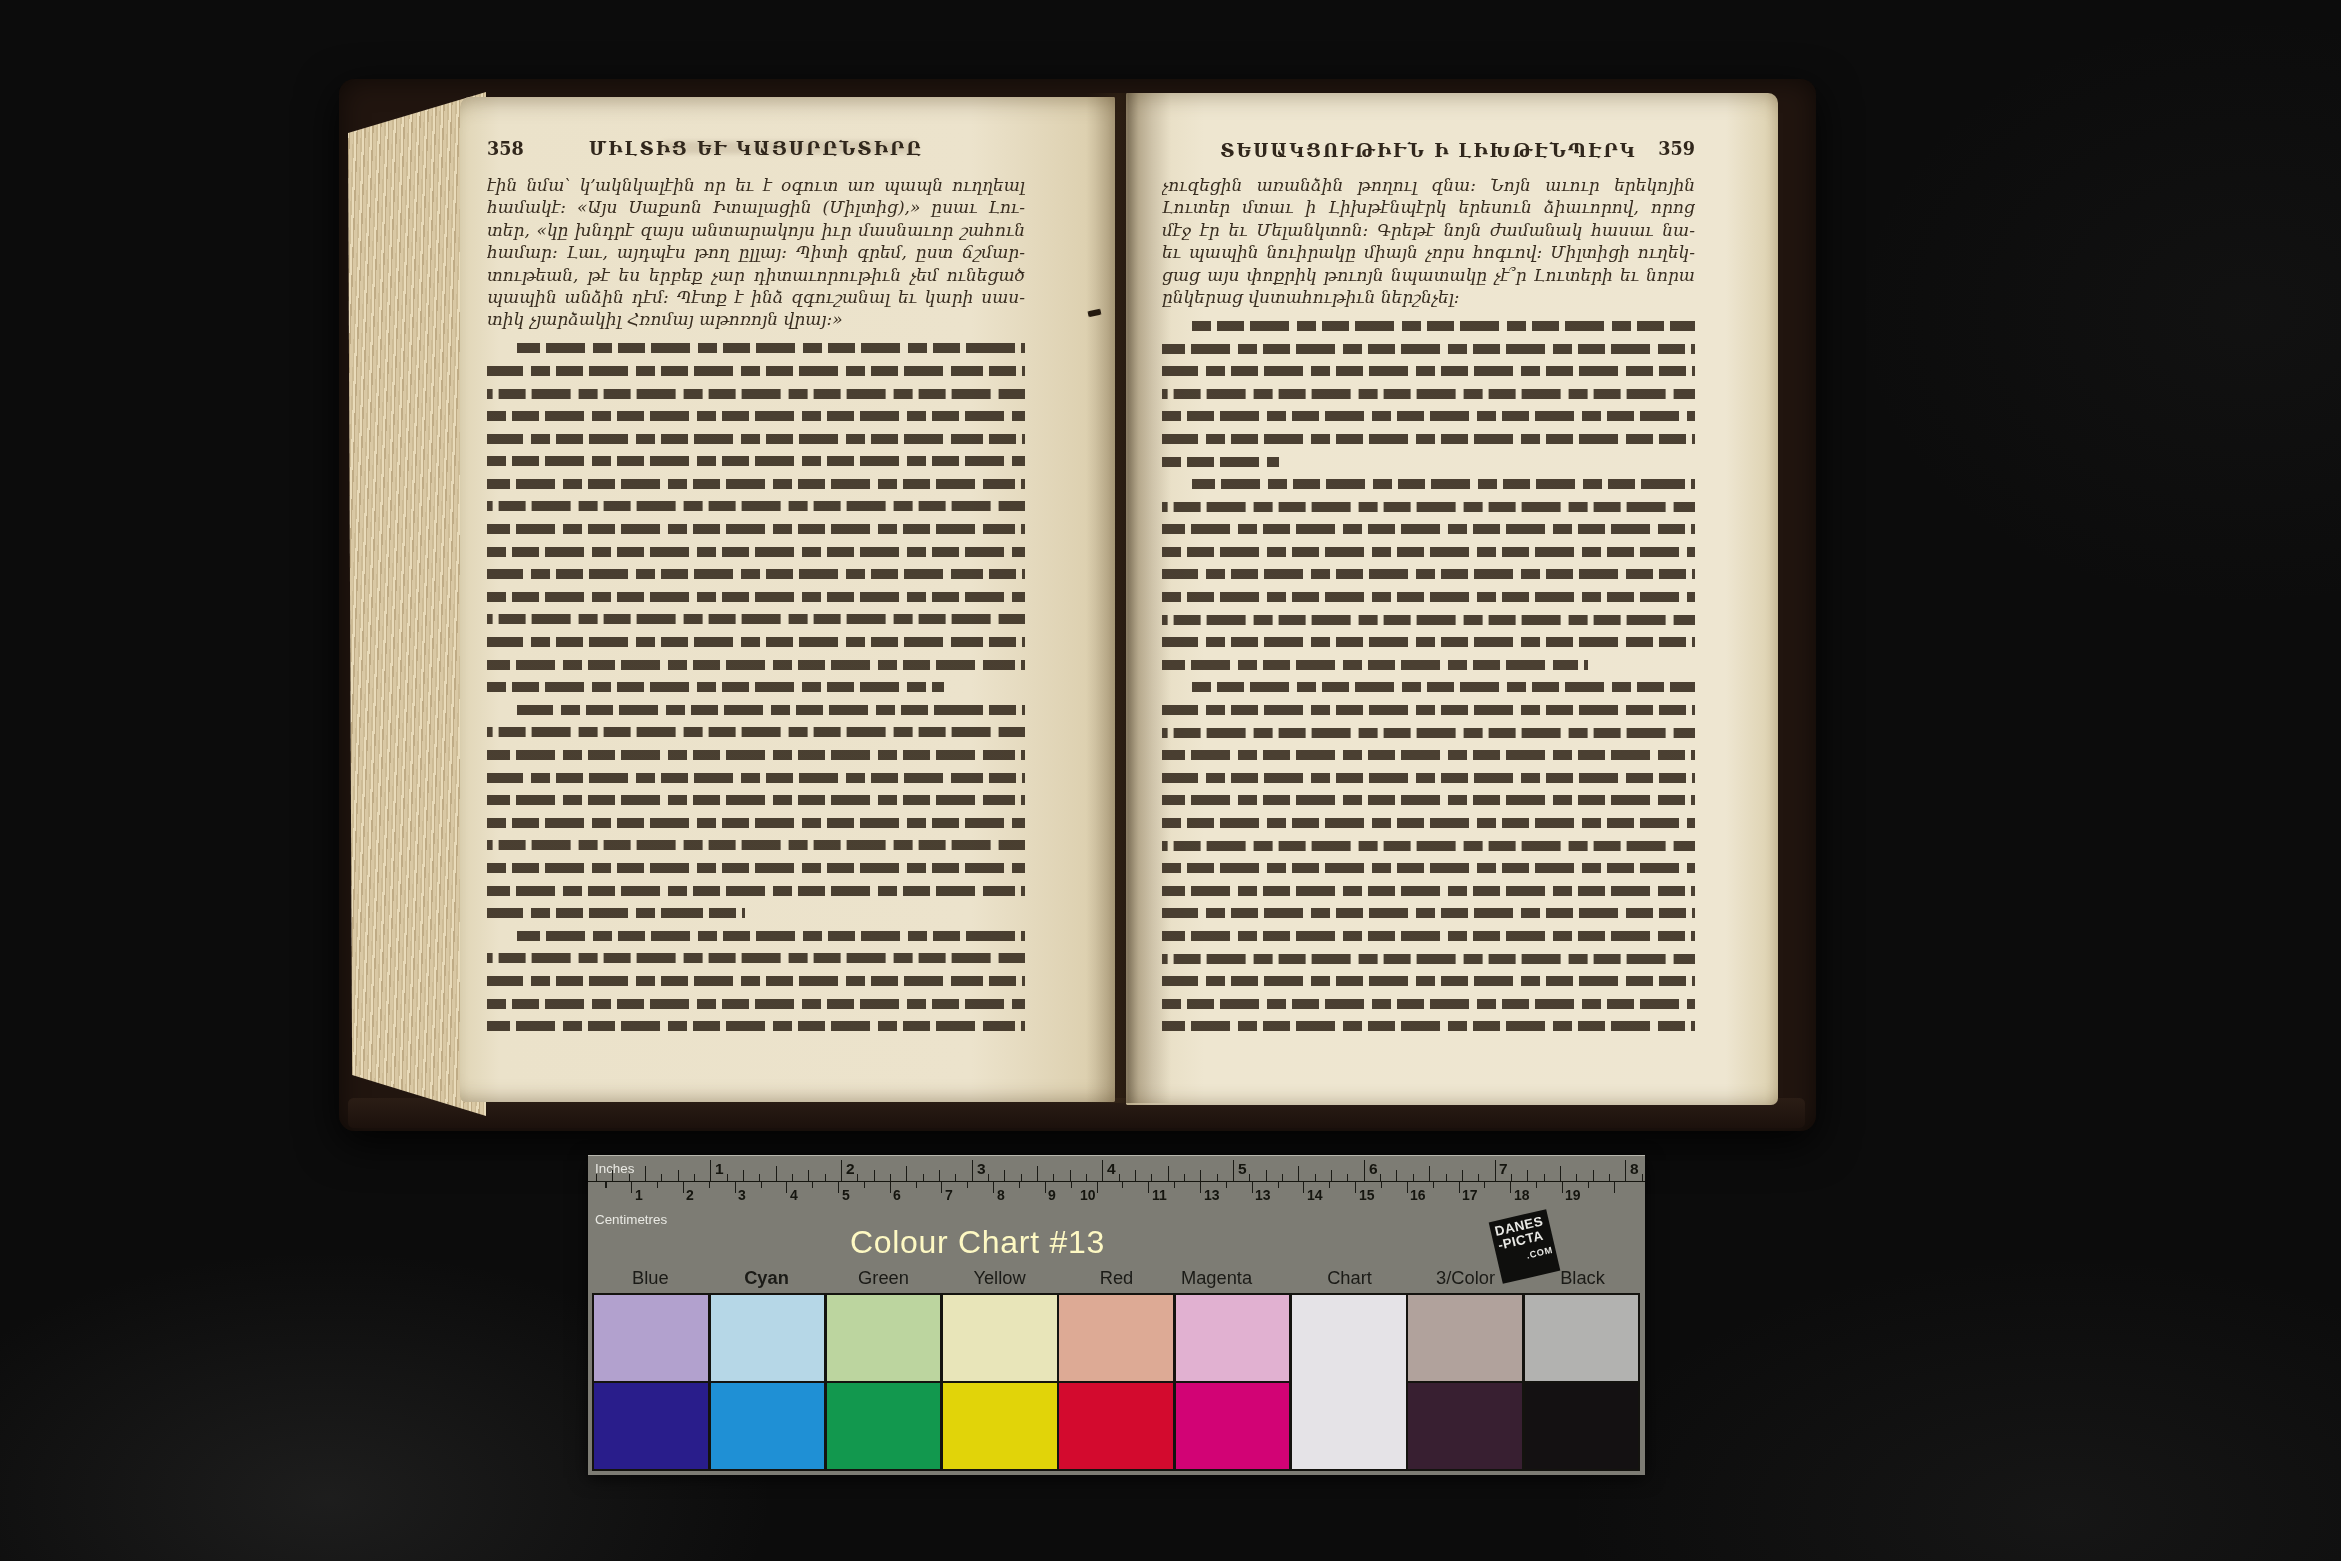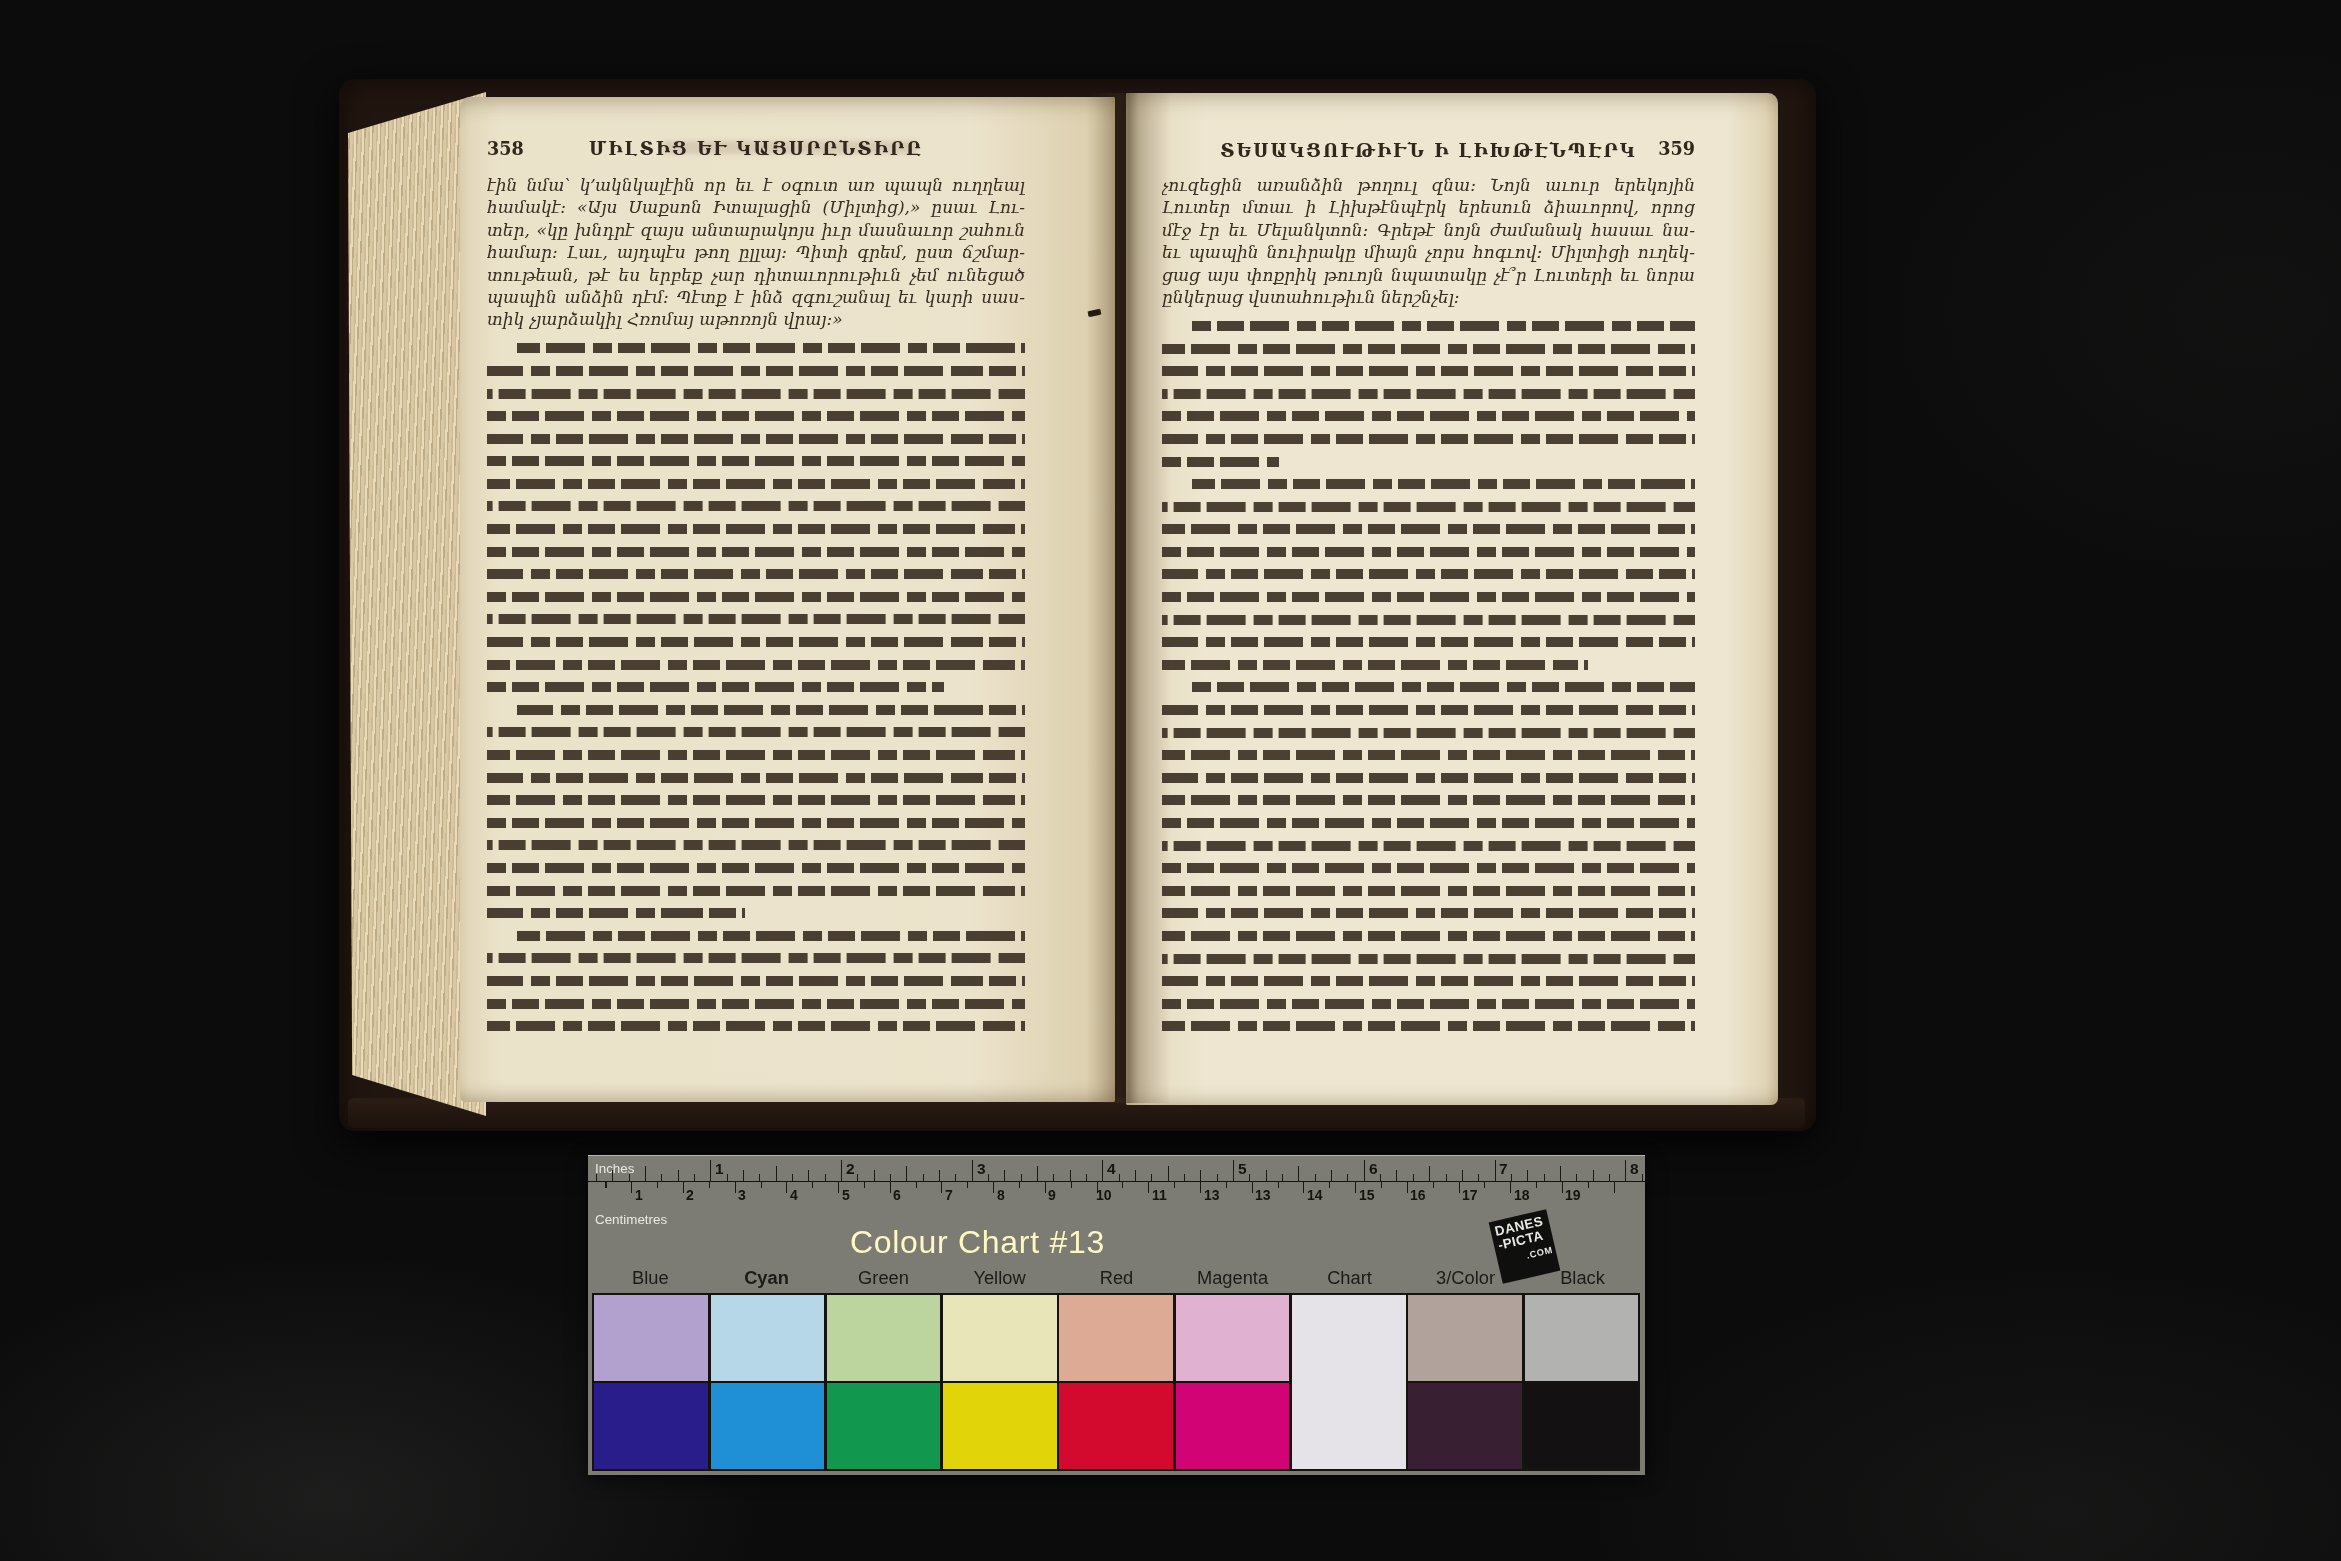--- a/index.html
+++ b/index.html
@@ -175,21 +175,21 @@
       <div class="l1">DANES</div>
       <div class="l2">-PICTA</div>
       <div class="l3">.COM</div>
     </div>
     <div id="labels">
         <div class="col-label" style="left: 3.9px;">Blue</div>
         <div class="col-label" style="left: 120px; font-weight: bold;">Cyan</div>
         <div class="col-label" style="left: 237px;">Green</div>
         <div class="col-label" style="left: 353px;">Yellow</div>
         <div class="col-label" style="left: 470px;">Red</div>
-        <div class="col-label" style="left: 586px;">Magenta</div>
+        <div class="col-label" style="left: 570px;">Magenta</div>
         <div class="col-label" style="left: 703px;">Chart</div>
         <div class="col-label" style="left: 819px;">3/Color</div>
         <div class="col-label" style="left: 936px;">Black</div>
       </div>
     <div id="swatches">
         <div class="swatch" style="background: rgb(178, 161, 206); grid-area: 1 / 1;"></div>
         <div class="swatch" style="background: rgb(41, 29, 139); grid-area: 2 / 1;"></div>
         <div class="swatch" style="background: rgb(182, 215, 231); grid-area: 1 / 2;"></div>
         <div class="swatch" style="background: rgb(31, 144, 213); grid-area: 2 / 2;"></div>
         <div class="swatch" style="background: rgb(188, 213, 159); grid-area: 1 / 3;"></div>
@@ -321,21 +321,21 @@
       <div class="tick" style="left: 1026px; top: 26px; height: 11.3px;"></div>
       <div class="cnum" style="left: 47px;">1</div>
       <div class="cnum" style="left: 98px;">2</div>
       <div class="cnum" style="left: 150px;">3</div>
       <div class="cnum" style="left: 202px;">4</div>
       <div class="cnum" style="left: 254px;">5</div>
       <div class="cnum" style="left: 305px;">6</div>
       <div class="cnum" style="left: 357px;">7</div>
       <div class="cnum" style="left: 409px;">8</div>
       <div class="cnum" style="left: 460px;">9</div>
-      <div class="cnum" style="left: 508px;">10</div>
+      <div class="cnum" style="left: 492px;">10</div>
       <div class="cnum" style="left: 564px;">11</div>
       <div class="cnum" style="left: 616px;">13</div>
       <div class="cnum" style="left: 667px;">13</div>
       <div class="cnum" style="left: 719px;">14</div>
       <div class="cnum" style="left: 771px;">15</div>
       <div class="cnum" style="left: 822px;">16</div>
       <div class="cnum" style="left: 874px;">17</div>
       <div class="cnum" style="left: 926px;">18</div>
       <div class="cnum" style="left: 977px;">19</div>
     </div>

